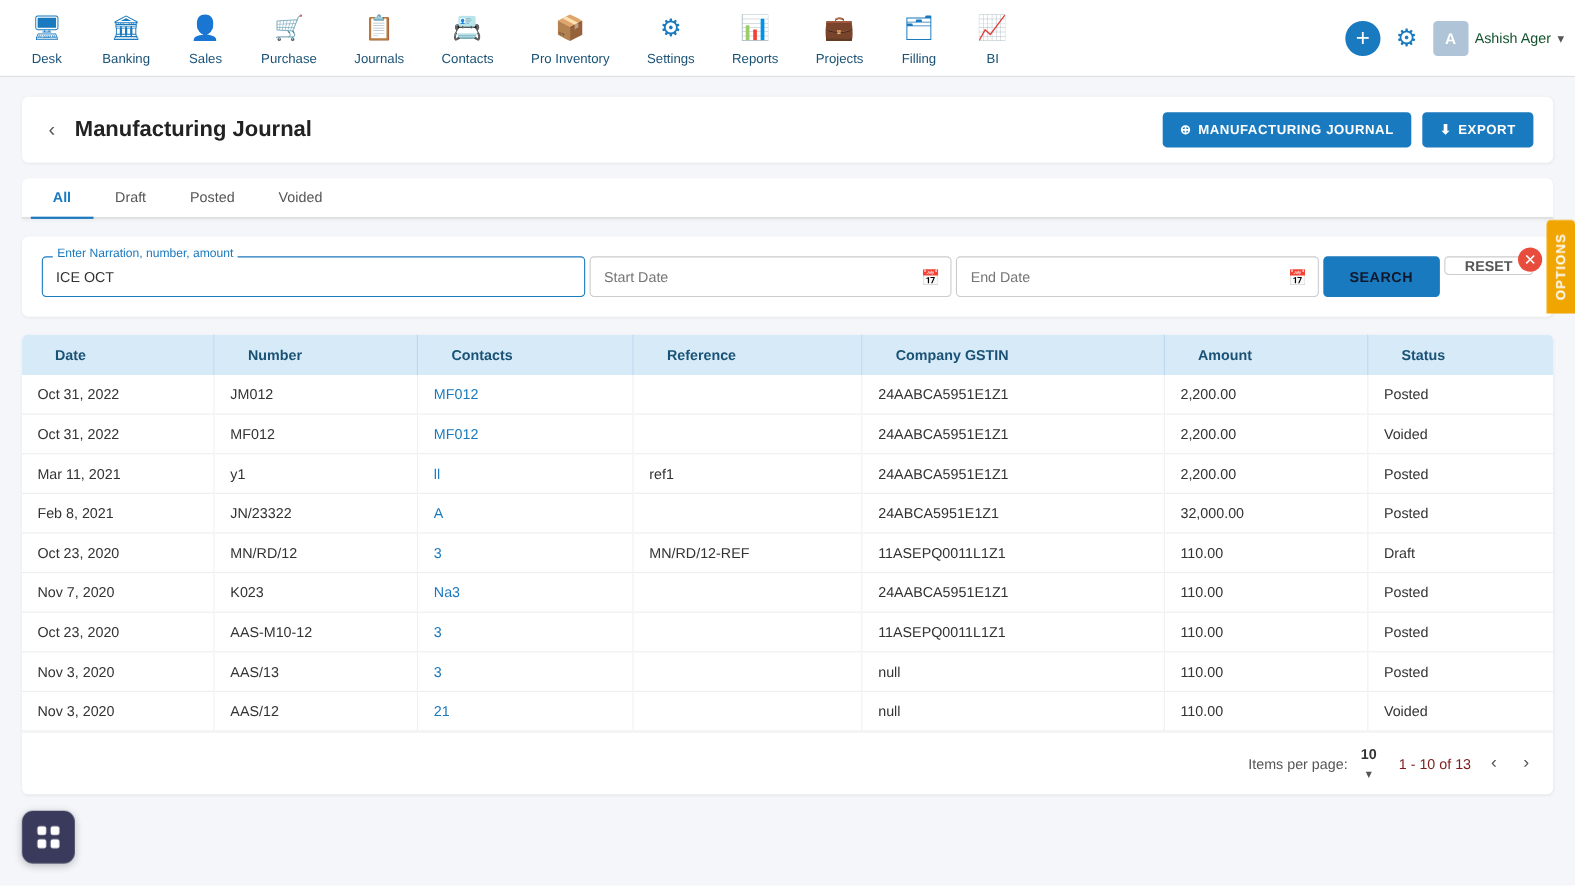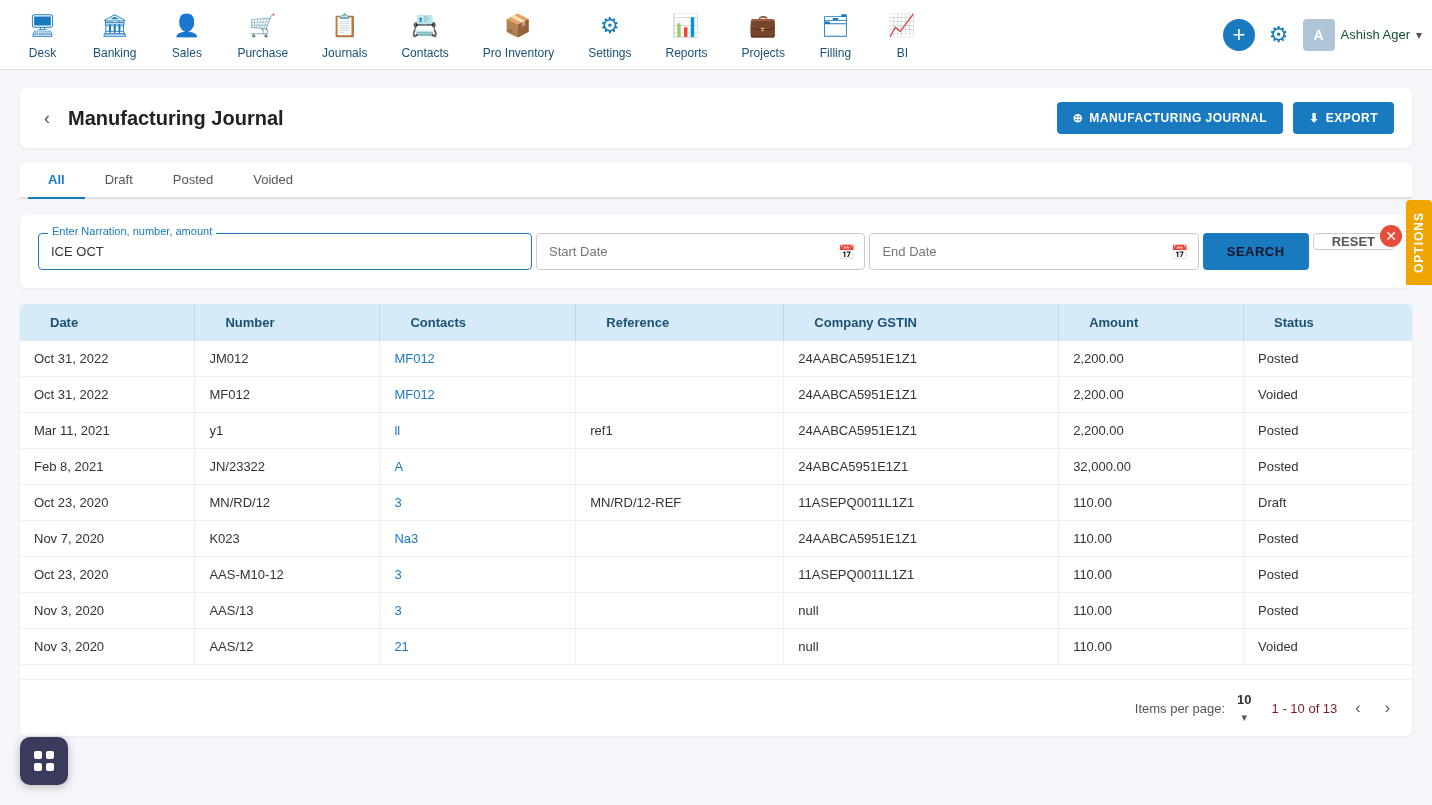--- a/index.html
+++ b/index.html
@@ -299,21 +299,20 @@
 
     
     .pagination-bar {
       display: flex;
       align-items: center;
       justify-content: flex-end;
       padding: 12px 16px;
       gap: 12px;
       background: #fff;
       border-top: 1px solid #eee;
-      margin-top: 14px;
     }
     .per-page-label { font-size: 13px; color: #555; }
     .per-page-select {
       display: flex; align-items: center; gap: 4px; flex-direction: column;
     }
     .per-page-val { font-size: 13px; font-weight: 600; }
     .per-page-chevron { font-size: 11px; color: #555; }
     .page-info { font-size: 13px; color: #7f1d1d; margin-left: 8px; }
     .page-nav-btn {
       background: none; border: none; cursor: pointer;

